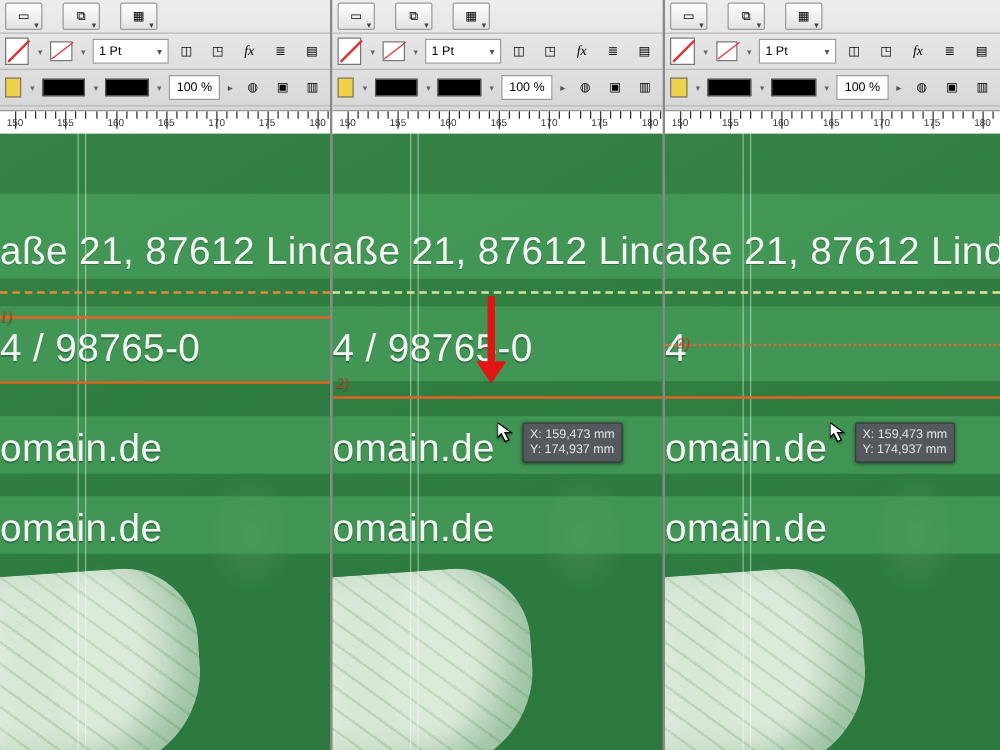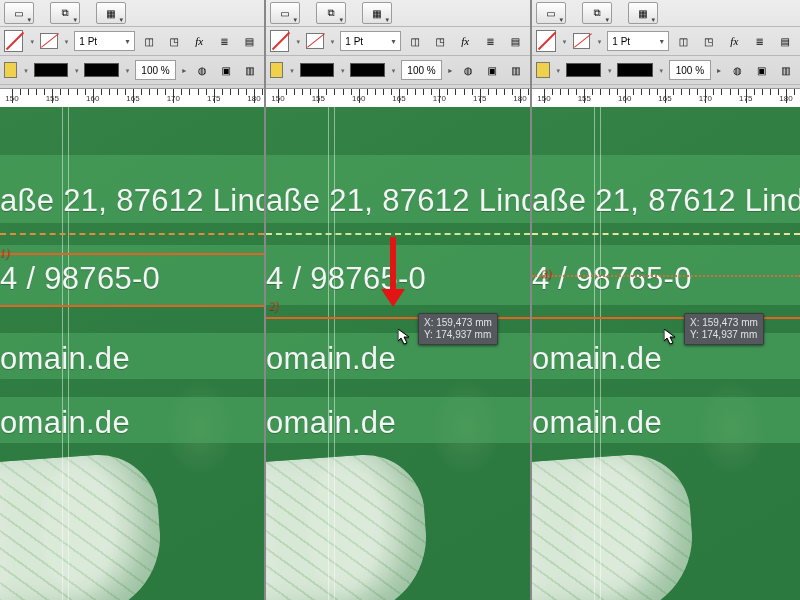--- a/index.html
+++ b/index.html
@@ -67,21 +67,21 @@
 
   .marker { position:absolute; color:#c23b1f; font-size:12px; font-style:italic; font-family:Georgia,serif; text-shadow:0 1px 0 rgba(0,0,0,.3); }
   .m1 { top:139px; left:0; }
   .m2 { top:192px; left:3px; }
   .m3 { top:160px; left:10px; }
 
   .red-arrow { position:absolute; top:130px; left:118px; width:18px; height:70px; }
   .red-arrow .shaft { position:absolute; left:6px; top:0; width:6px; height:56px; background:#e31414; }
   .red-arrow .head { position:absolute; left:-3px; top:52px; width:0; height:0; border-left:12px solid transparent; border-right:12px solid transparent; border-top:18px solid #e31414; }
 
-  .cursor-tag { position:absolute; display:flex; align-items:flex-end; gap:4px; }
+  .cursor-tag { position:absolute; display:flex; align-items:flex-start; gap:4px;margin-top:25px; }
   .cursor-glyph { width:16px; height:16px; position:relative; filter:drop-shadow(0 1px 1px rgba(0,0,0,.5)); }
   .cursor-glyph svg { position:absolute; left:0; top:0; }
   .coord-box { background:#55595d; color:#dfe4e8; font-size:10px; line-height:12px; padding:3px 5px; border:1px solid #3a3d40; border-radius:2px; white-space:nowrap; box-shadow:0 1px 3px rgba(0,0,0,.5); }
 
   .col-guide { position:absolute; top:0; bottom:0; width:1px; background:rgba(255,255,255,.45); }
 
   .cloth { position:absolute; left:-20px; top:350px; width:180px; height:160px; border-radius:10px 60px 80px 0;
     background:
       repeating-linear-gradient(40deg, #e7e9df 0 12px, #bfc4b1 12px 14px),
       repeating-linear-gradient(-55deg, rgba(0,0,0,0) 0 14px, rgba(0,0,0,.12) 14px 16px);
@@ -431,21 +431,20 @@
       <div class="cloth"></div>
       <div class="band top"></div>
       <div class="band mid"></div>
       <div class="band low"></div>
       <div class="band low2"></div>
       <div class="col-guide" style="left:68px"></div>
       <div class="col-guide" style="left:62px"></div>
 
       <div class="doc-text t1">aße 21, 87612 Linda</div>
       <div class="doc-text t2" style="left:0">4</div>
-      <div class="doc-text t2" style="left:26px">/ 98765-0</div>
       <div class="doc-text t3">omain.de</div>
       <div class="doc-text t4">omain.de</div>
 
       <div class="dash-line c3"></div>
       <div class="dotted-line"></div>
       <div class="solid-line b" style="top:210px"></div>
       <div class="marker m3">3)</div>
 
       <div class="cursor-tag" style="top:206px; left:132px">
         <div class="cursor-glyph">

